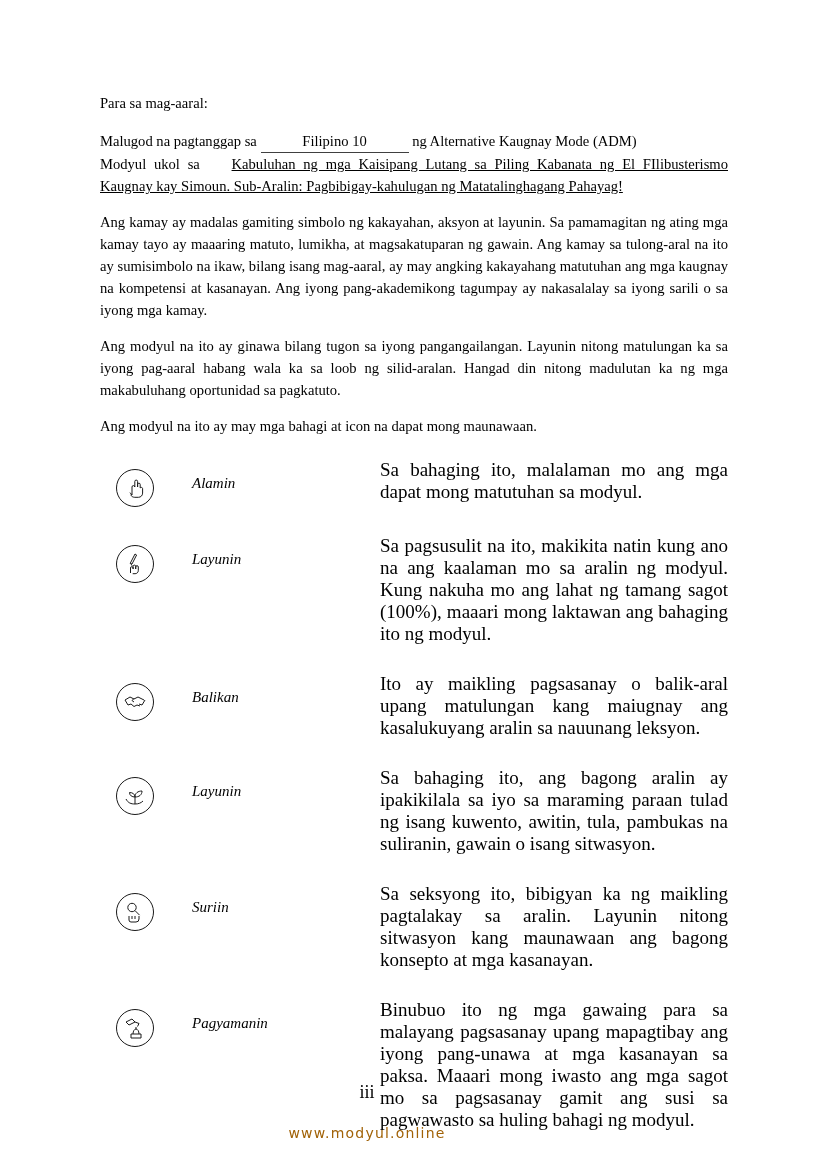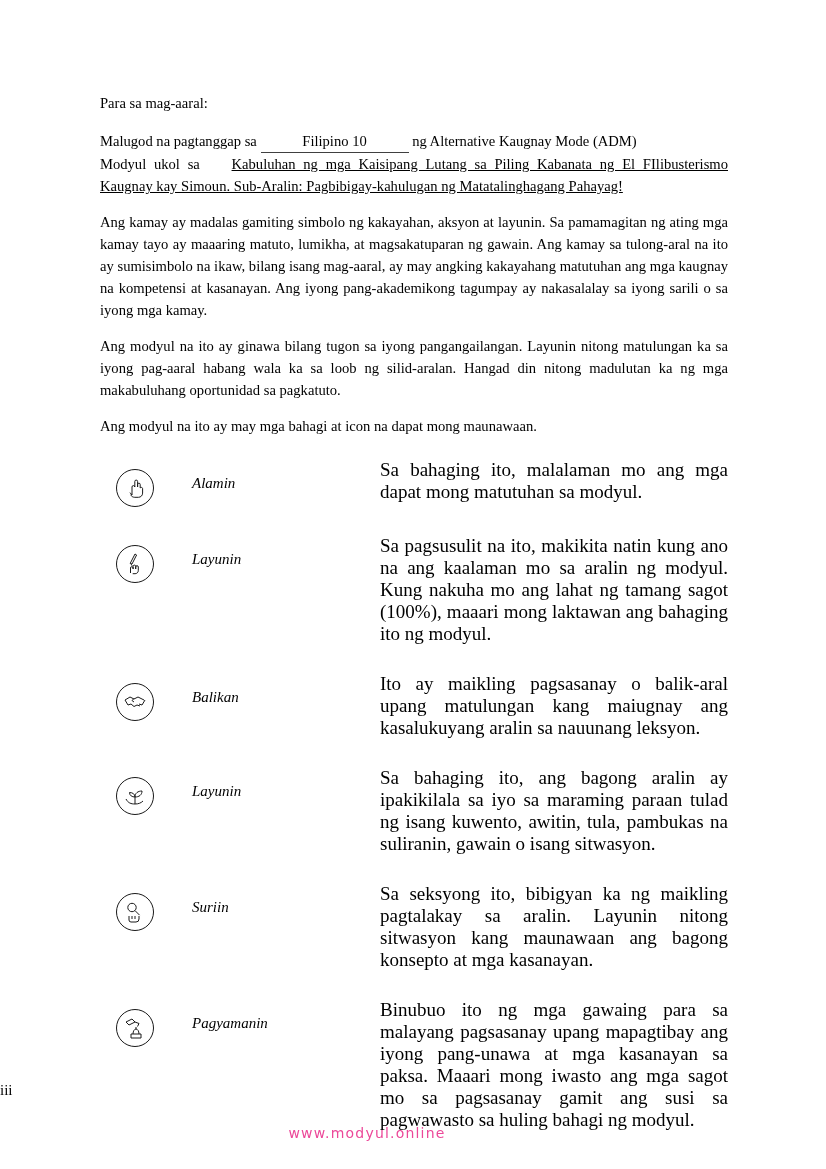--- a/index.html
+++ b/index.html
@@ -91,32 +91,33 @@
     margin-top: 10px;
   }
   .icon-circle svg {
     display: block;
   }
   .folio {
     position: absolute;
     left: 0;
     right: 0;
     top: 1082px;
-    font-size: 15px;
+    text-align: center;
+    font-size: 18px;
   }
   .watermark {
     position: absolute;
     left: 0;
     right: 0;
     top: 1125px;
     text-align: center;
     font-family: "DejaVu Sans", sans-serif;
     font-size: 14px;
     letter-spacing: 1.2px;
-    color: #ec4899;
+    color: #a16207;
   }
 </style>
 </head>
 <body>
 
 <div class="page">
 
   <div class="content">
 
     <p class="lead">Para sa mag-aaral:</p>

